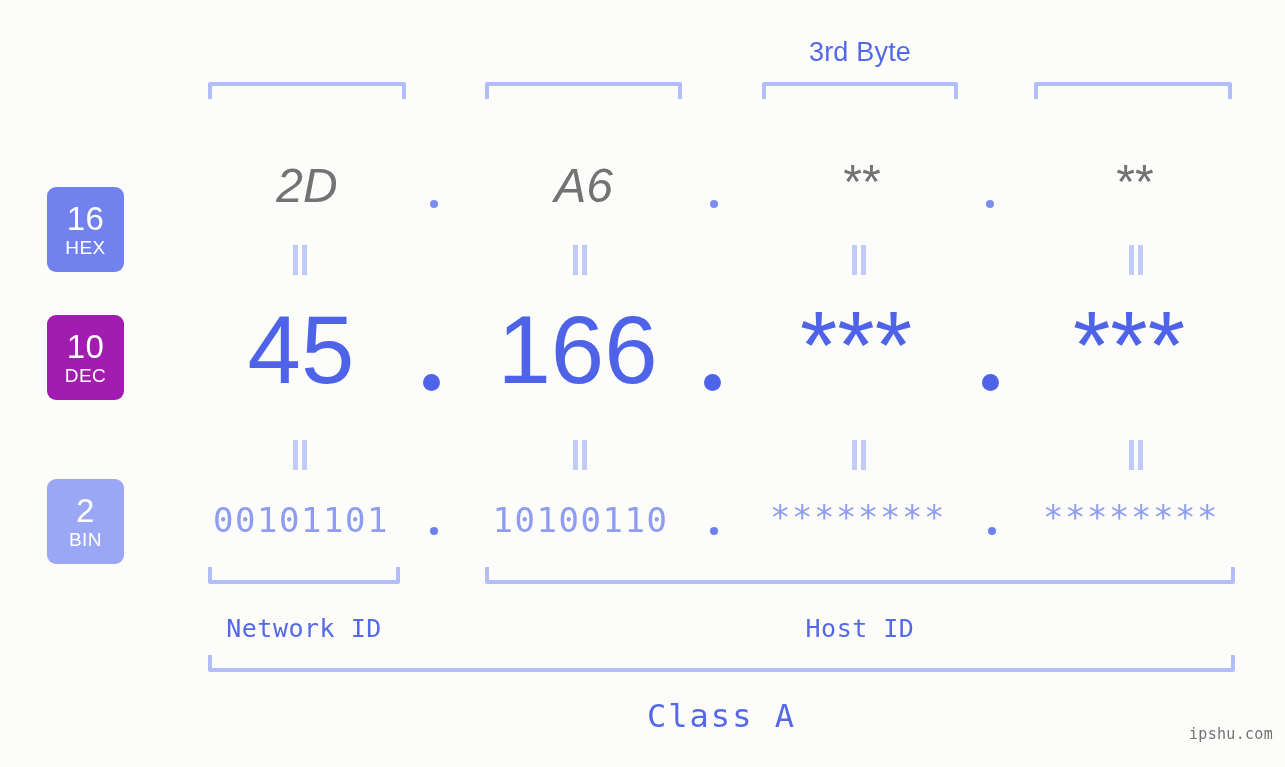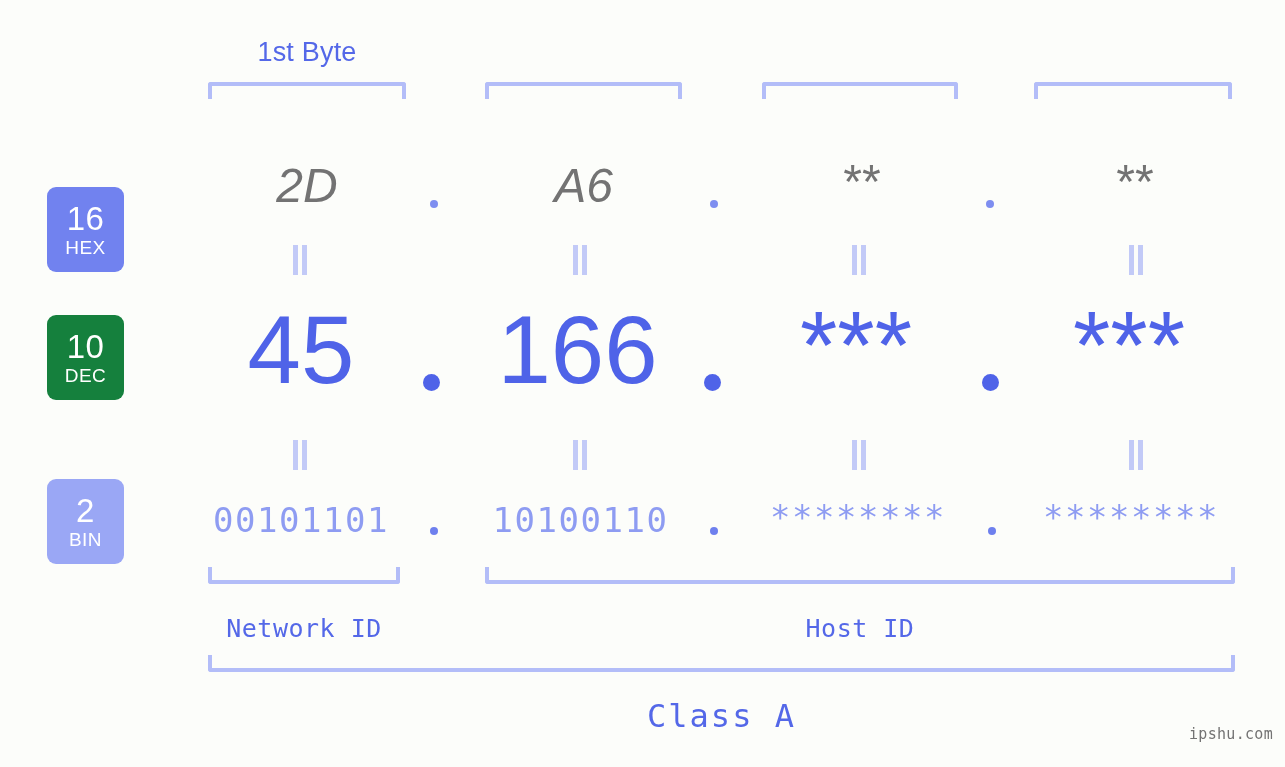--- a/index.html
+++ b/index.html
@@ -164,21 +164,21 @@
     font-size: 15px;
     font-family: "DejaVu Sans Mono", monospace;
     letter-spacing: 0.3px;
   }
 </style>
 </head>
 <body>
 
 <div class="stage">
 
-  <div class="byte-label" style="left:208px; top:37px; width:198px;">1st Byte</div>
+  <div class="byte-label" style="left:762px; top:37px; width:196px;">3rd Byte</div>
 
   <div class="bracket top" style="left:208px; top:82px; width:198px; height:17px;"></div>
   <div class="bracket top" style="left:485px; top:82px; width:197px; height:17px;"></div>
   <div class="bracket top" style="left:762px; top:82px; width:196px; height:17px;"></div>
   <div class="bracket top" style="left:1034px; top:82px; width:198px; height:17px;"></div>
 
   <div class="badge" style="left:47px; top:155px; background:#7182ef;margin-top:32px;">
     <span class="num">16</span>
     <span class="abbr">HEX</span>
   </div>
@@ -203,21 +203,21 @@
   </div>
   <div class="eq" style="left:851px; top:245px;">
     <i class="a"></i>
       <i class="b"></i>
   </div>
   <div class="eq" style="left:1128px; top:245px;">
     <i class="a"></i>
       <i class="b"></i>
   </div>
 
-  <div class="badge" style="left:47px; top:315px; background:#15803d;">
+  <div class="badge" style="left:47px; top:315px; background:#a21caf;">
     <span class="num">10</span>
     <span class="abbr">DEC</span>
   </div>
 
   <div class="row-dec">
     <div class="val" style="left:202px; top:302px; width:198px;">45</div>
     <div class="dot dot-dec" style="left:423px; top:374px;"></div>
     <div class="val" style="left:479px; top:302px; width:197px;">166</div>
     <div class="dot dot-dec" style="left:704px; top:374px;"></div>
     <div class="val" style="left:758px; top:297px; width:196px;">***</div>

